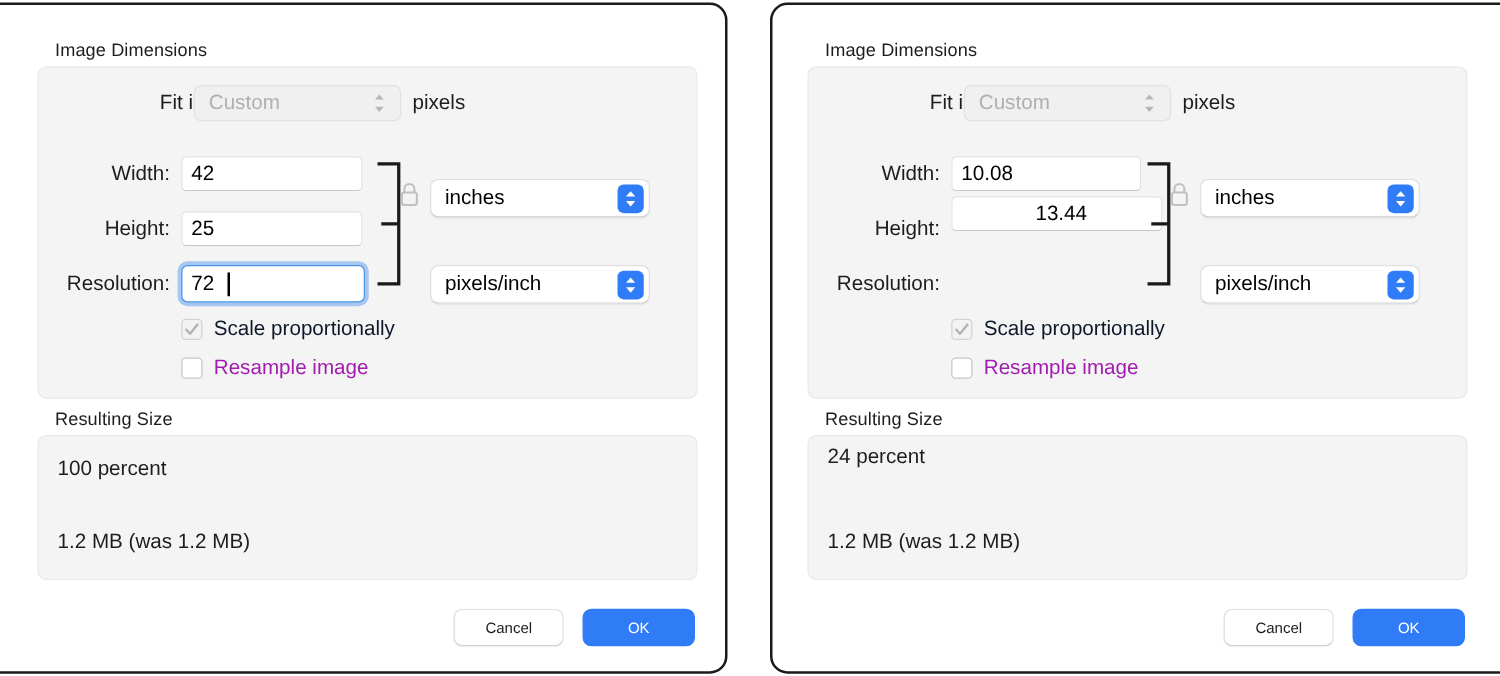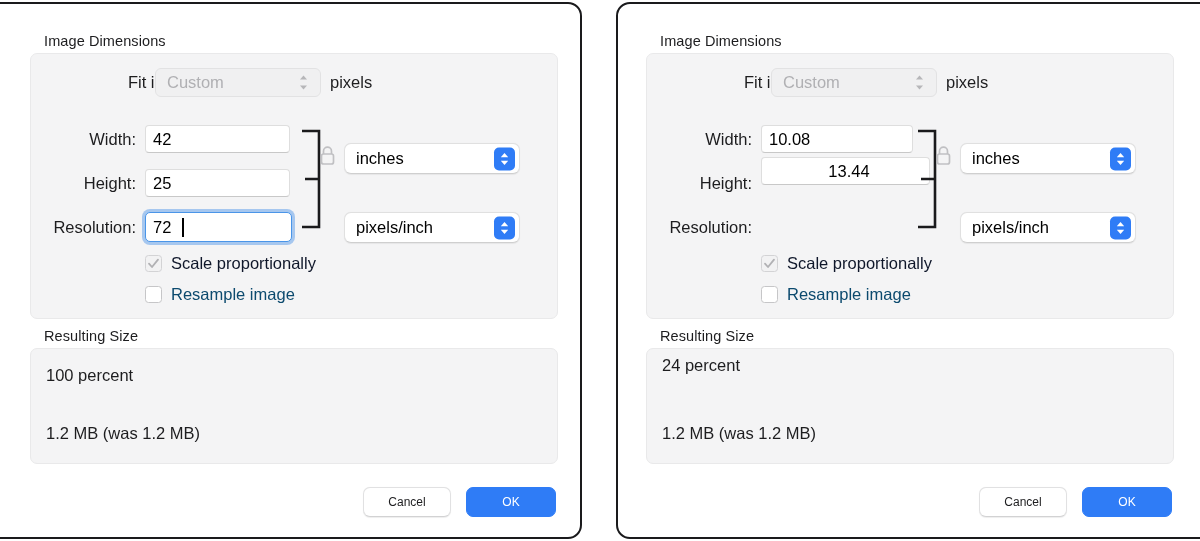--- a/index.html
+++ b/index.html
@@ -171,21 +171,21 @@
     background: #ffffff;
     border: 1px solid #c6c6c8;
     position: relative;
     flex: 0 0 auto;
   }
   .cbox.disabled-checked {
     background: #f2f2f3;
     border-color: #d3d3d5;
   }
   .checkrow.disabled { color: #0f172a; }
-  .checkrow.enabled  { color: #0c4a6e; }
+  .checkrow.enabled  { color: #a21caf; }
 
   
   .result-line {
     position: absolute;
     font-size: 16.5px;
     color: #1d1d1f;
     white-space: nowrap;
   }
 
   

